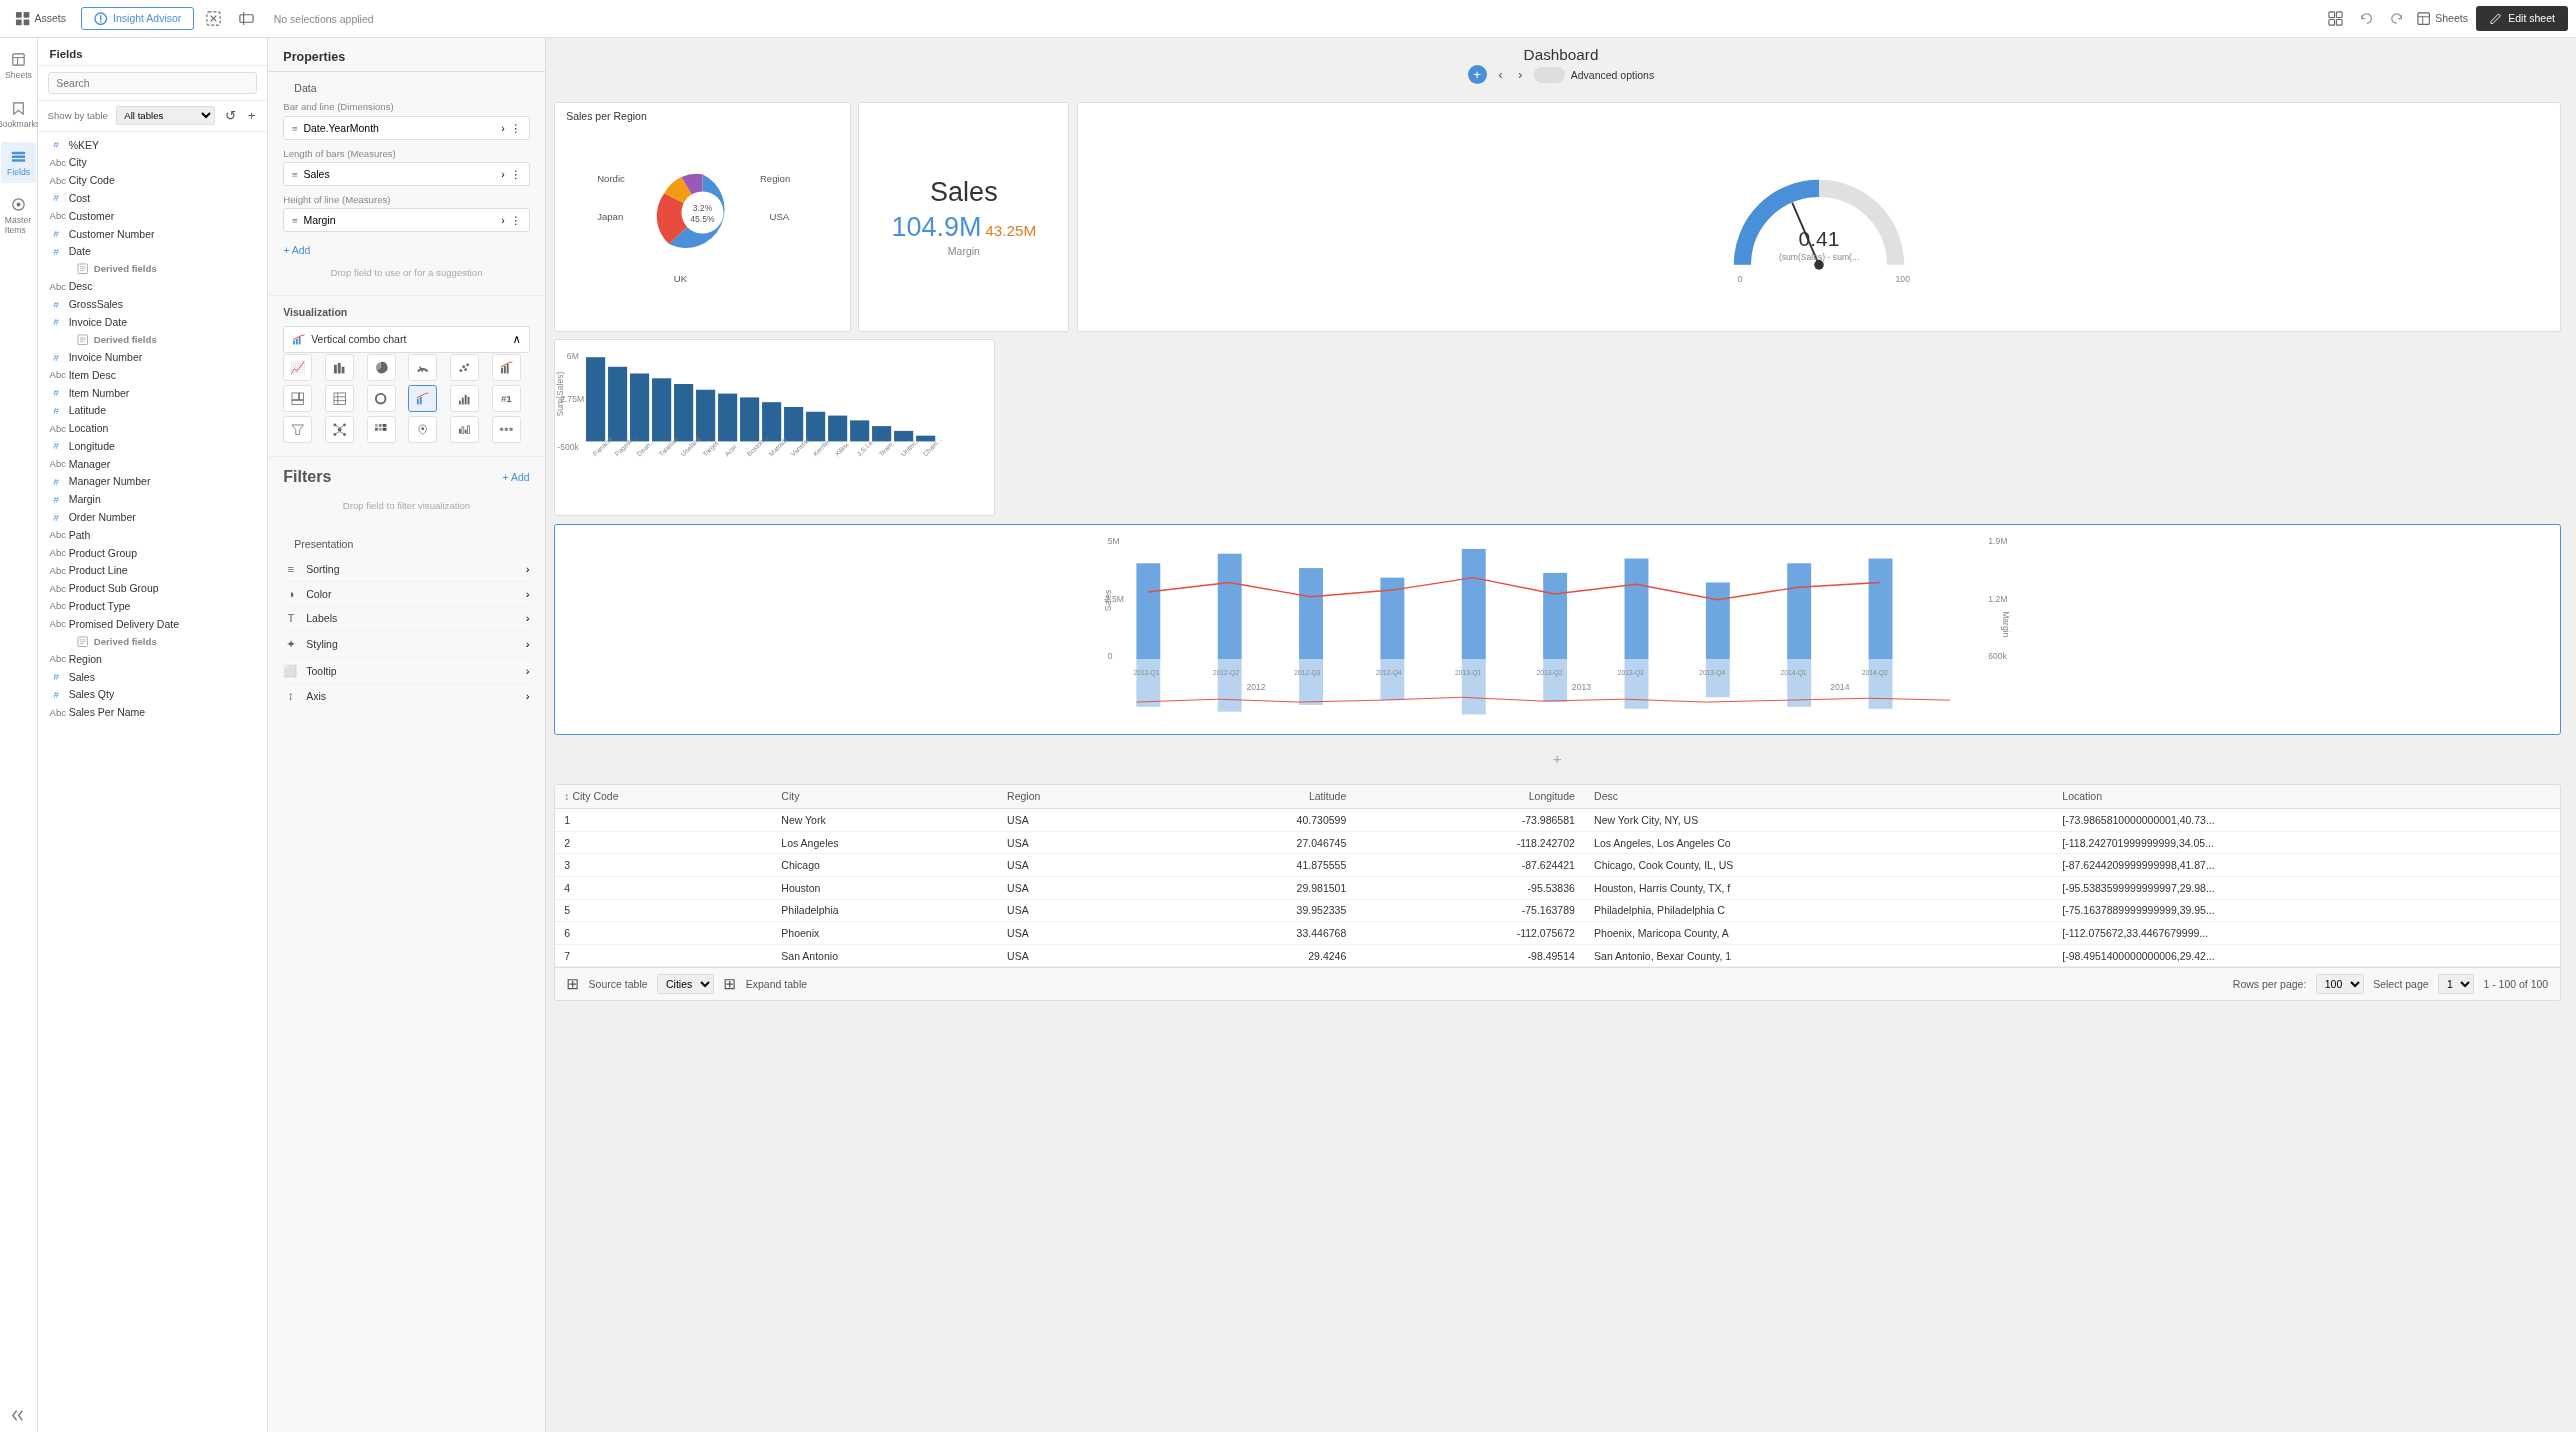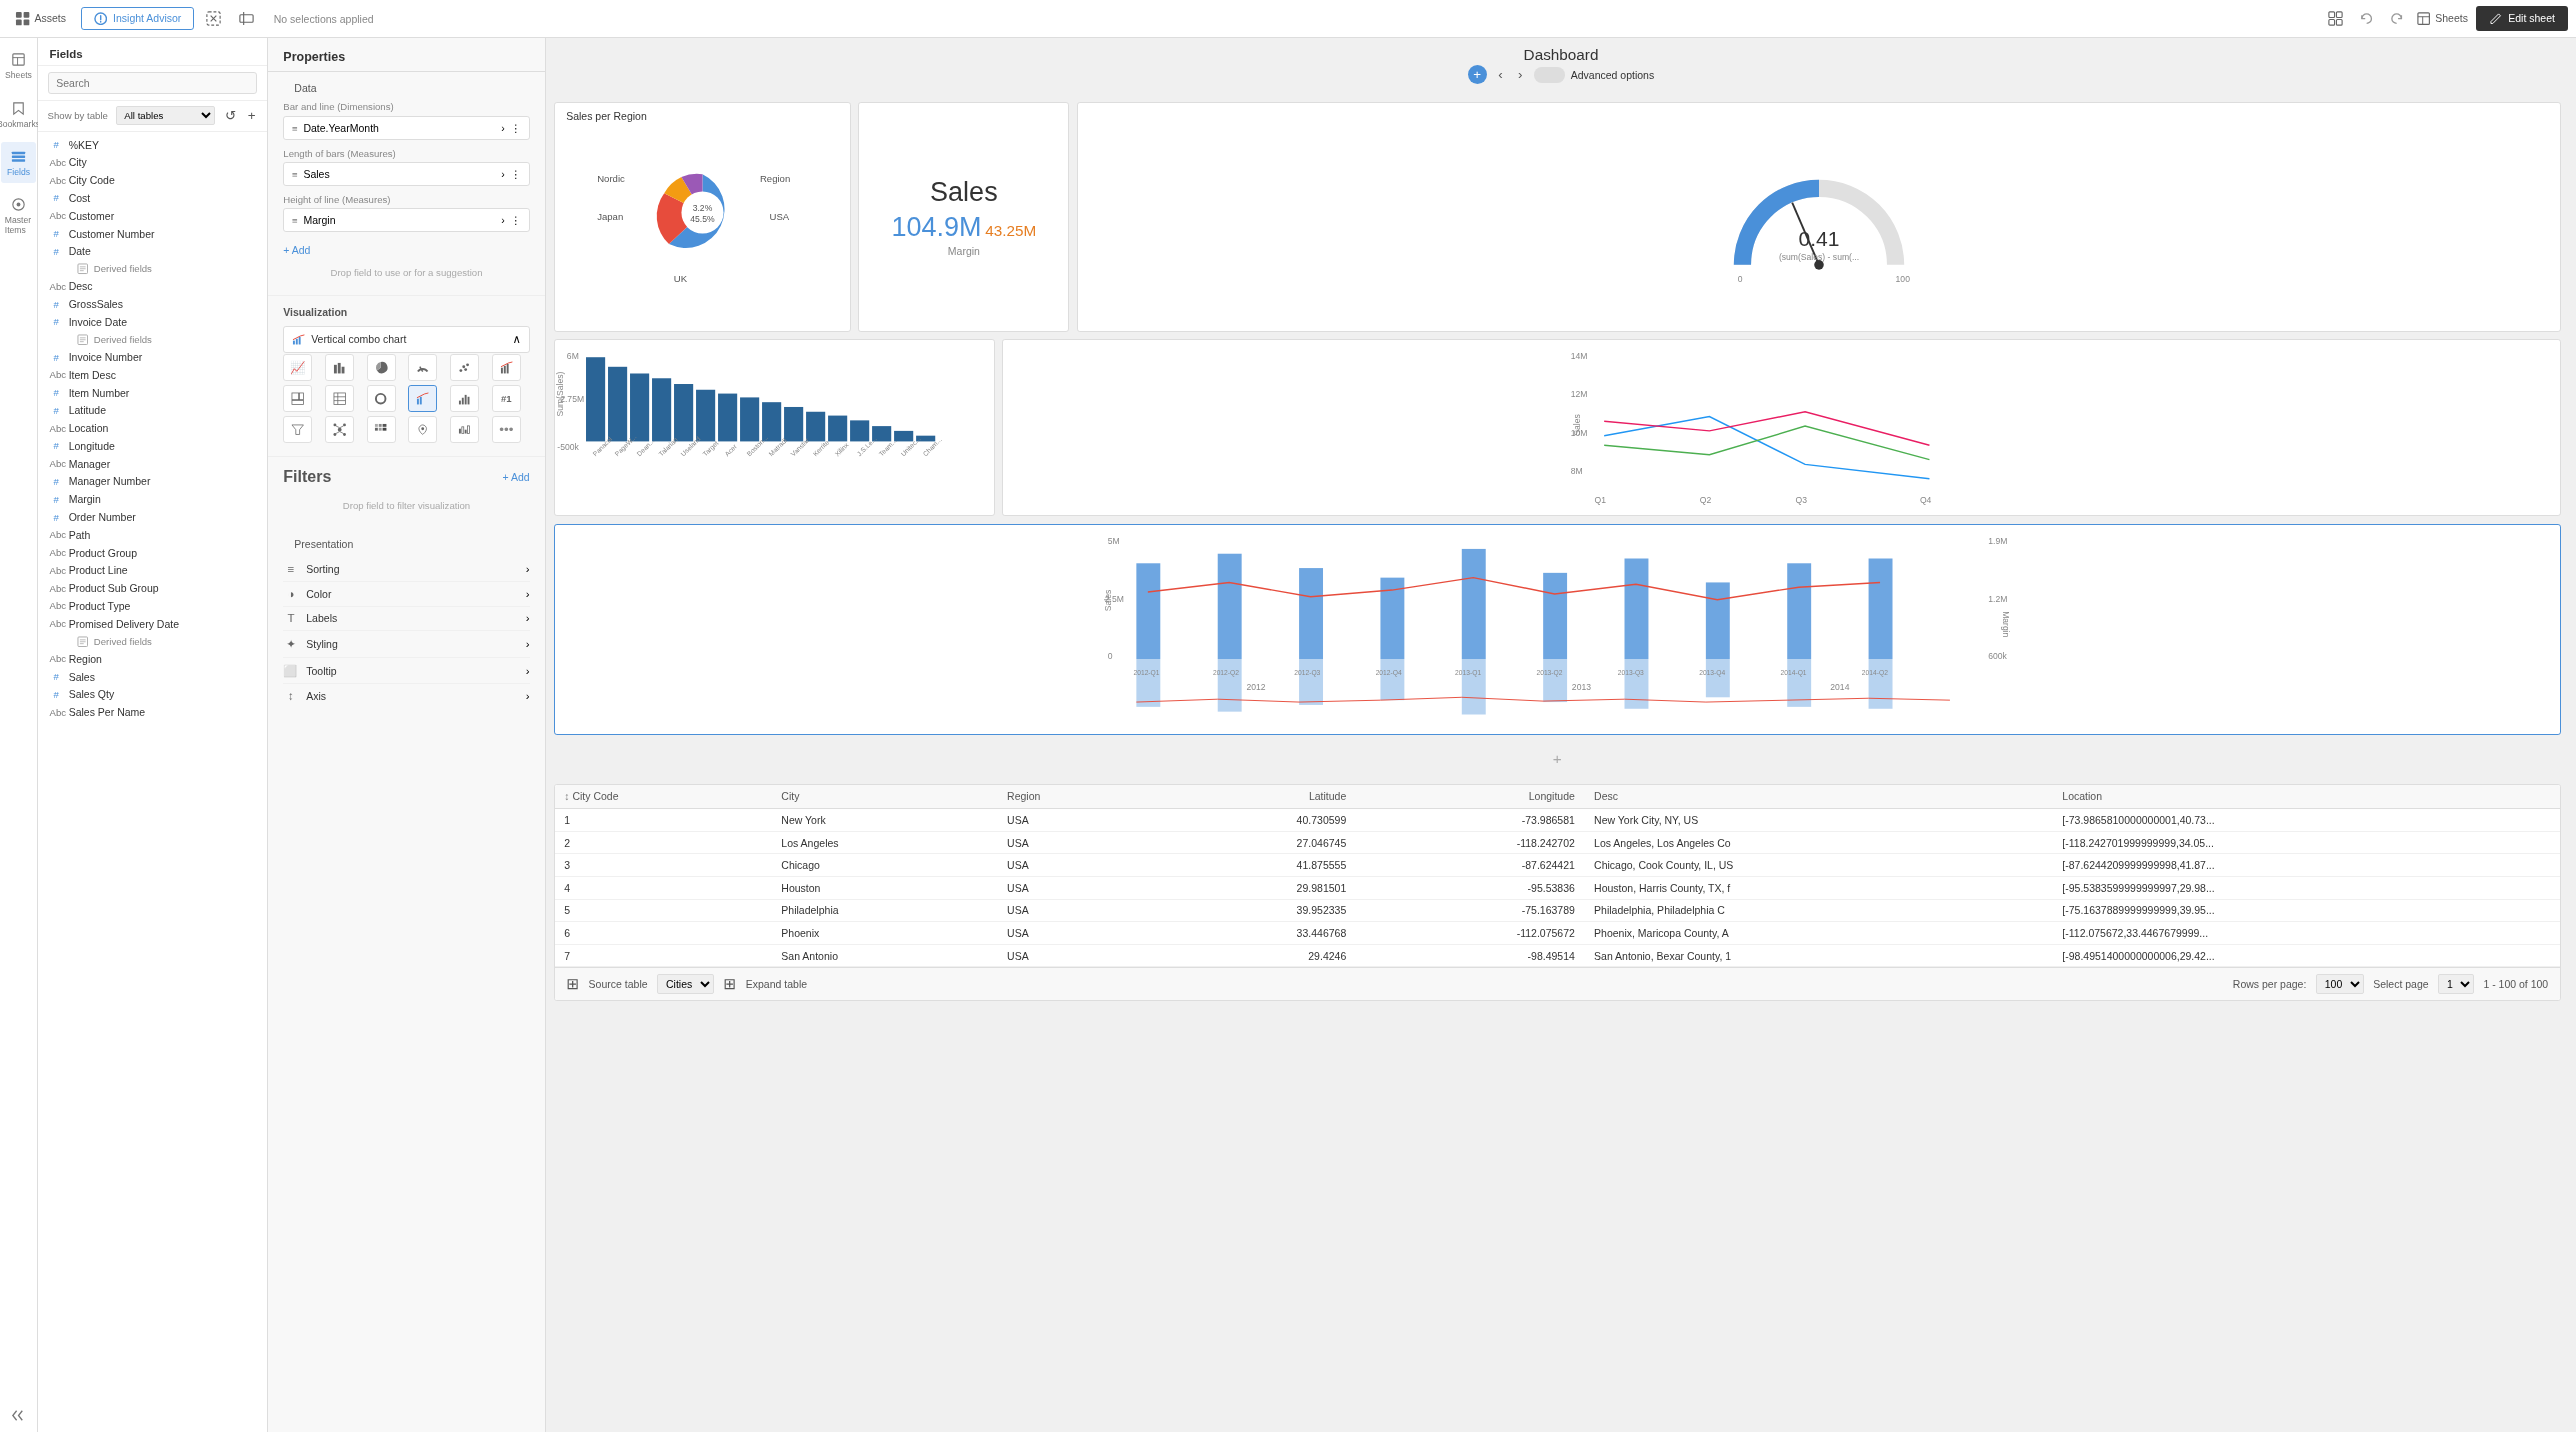--- a/index.html
+++ b/index.html
@@ -33,21 +33,21 @@
     .show-by-table { padding: 5.8px 9.6px; display: flex; align-items: center; gap: 7.7px; border-bottom: 1px solid #eee; }
     .show-by-table label { font-size: 9.6px; color: #777; white-space: nowrap; }
     .show-by-table select { flex: 1; font-size: 9.6px; padding: 1.9px 3.8px; border: 1px solid #ddd; border-radius: 1.9px; }
     .show-by-table .icon-btn { font-size: 13.4px; padding: 1.9px; }
     .fields-list { flex: 1; overflow-y: auto; padding: 3.8px 0; }
     .field-item { display: flex; align-items: center; gap: 5.8px; padding: 2.9px 11.5px; cursor: pointer; }
     .field-type { font-size: 9.6px; color: #888; width: 13.4px; text-align: center; }
     .field-type.num { color: #4a90d9; }
     .field-type.str { color: #777; }
     .field-name { font-size: 10.5px; color: #333; }
-    .field-derived { padding-left: 27px; }
+    .field-derived { padding-left: 27px; font-weight: bold; }
     .field-derived .field-item { font-size: 9.6px; color: #888; }
 
     
     .properties-panel { width: 278px; background: #f8f8f8; border-right: 1px solid #ddd; display: flex; flex-direction: column; overflow-y: auto; }
     .properties-header { padding: 11.5px 15.3px 7.7px; font-weight: 600; font-size: 12.5px; color: #333; border-bottom: 1px solid #ddd; background: #f8f8f8; }
     .prop-section { padding: 9.6px 15.3px; border-bottom: 1px solid #eee; }
     .prop-section-title { font-size: 10.5px; font-weight: 400; color: #555; margin-bottom: 7.7px; margin-left: 11px; }
     .prop-field-row { display: flex; align-items: center; padding: 4.8px 7.7px; background: #fff; border: 1px solid #ddd; border-radius: 2.9px; margin-bottom: 5.8px; font-size: 10.5px; gap: 5.8px; }
     .add-btn { display: flex; align-items: center; gap: 3.8px; font-size: 10.5px; color: #4a90d9; cursor: pointer; padding: 3.8px 0; }
     .drop-hint { font-size: 9.6px; color: #aaa; text-align: center; padding: 7.7px 0; }
@@ -761,40 +761,20 @@
             <text x="249" y="122" font-size="7" fill="#888" transform="rotate(-45,249,122)">Vanstar</text>
             <text x="272" y="122" font-size="7" fill="#888" transform="rotate(-45,272,122)">Kerrite</text>
             <text x="295" y="122" font-size="7" fill="#888" transform="rotate(-45,295,122)">Xilinx</text>
             <text x="318" y="122" font-size="7" fill="#888" transform="rotate(-45,318,122)">J.S.Le...</text>
             <text x="341" y="122" font-size="7" fill="#888" transform="rotate(-45,341,122)">Team...</text>
             <text x="364" y="122" font-size="7" fill="#888" transform="rotate(-45,364,122)">Unitec...</text>
             <text x="387" y="122" font-size="7" fill="#888" transform="rotate(-45,387,122)">Cham...</text>
           </svg>
         </div>
 
-        <div class="viz-card line-chart-card">
-          <svg width="100%" height="177" viewBox="0 0 450 185" style="font-size:12px">
-
-            <text x="5" y="20" font-size="9" fill="#888">14M</text>
-            <text x="5" y="60" font-size="9" fill="#888">12M</text>
-            <text x="5" y="100" font-size="9" fill="#888">10M</text>
-            <text x="5" y="140" font-size="9" fill="#888">8M</text>
-
-            <text x="15" y="100" font-size="9" fill="#888" transform="rotate(-90,15,100)">Sales</text>
-
-            <path d="M40,100 L150,80 L250,130 L380,145" stroke="#2196F3" stroke-width="1.5" fill="none"></path>
-            <path d="M40,85 L150,95 L250,75 L380,110" stroke="#e91e63" stroke-width="1.5" fill="none"></path>
-            <path d="M40,110 L150,120 L250,90 L380,125" stroke="#4caf50" stroke-width="1.5" fill="none"></path>
-
-            <text x="30" y="170" font-size="9" fill="#888">Q1</text>
-            <text x="140" y="170" font-size="9" fill="#888">Q2</text>
-            <text x="240" y="170" font-size="9" fill="#888">Q3</text>
-            <text x="370" y="170" font-size="9" fill="#888">Q4</text>
-          </svg>
-        </div>
       </div>
 
       <div style="margin-bottom:7.7px">
         <div class="viz-card combo-chart-card">
           <svg width="100%" height="201" viewBox="0 0 950 210" style="font-size:12px">
 
             <text x="5" y="20" font-size="9" fill="#888">5M</text>
             <text x="2" y="80" font-size="9" fill="#888">2.5M</text>
             <text x="5" y="140" font-size="9" fill="#888">0</text>
             <text x="8" y="90" font-size="9" fill="#888" transform="rotate(-90,8,90)">Sales</text>

